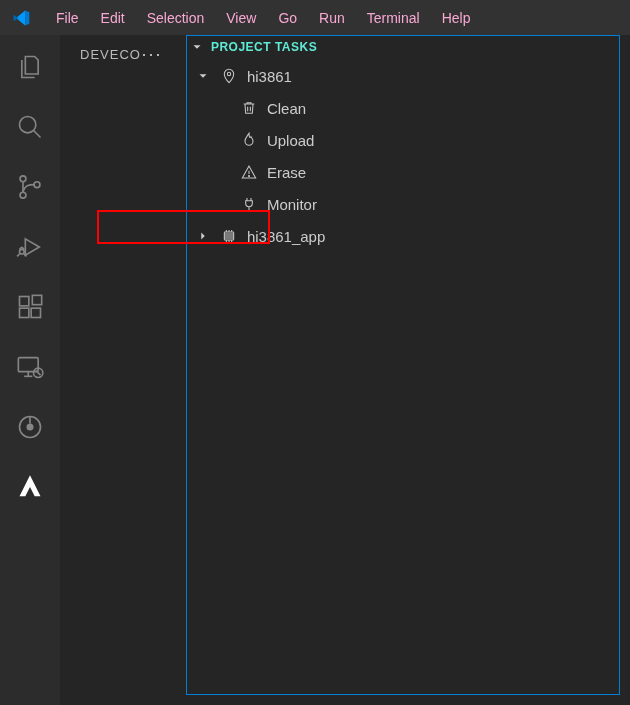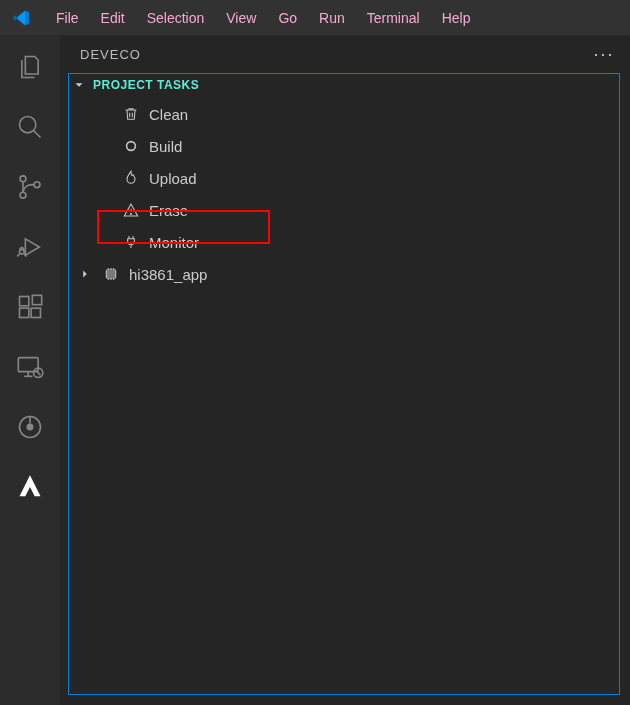--- a/index.html
+++ b/index.html
@@ -59,21 +59,21 @@
       cursor: pointer;
       display: flex;
       align-items: center;
       justify-content: center;
     }
     .activity-icon.active { color: #ffffff; }
     .sidebar {
       flex: 1;
       background: #252526;
       display: flex;
-      flex-direction: column;
+      flex-direction: row;
     }
     .sidebar-header {
       height: 38px;
       display: flex;
       align-items: center;
       justify-content: space-between;
       padding: 0 16px 0 20px;
       color: #bbbbbb;
       font-size: 13px;
       letter-spacing: 1px;
@@ -229,40 +229,45 @@
         <span class="chevron">
           <svg width="14" height="14" viewBox="0 0 16 16" fill="currentColor">
               <path d="M4 6l4 4 4-4H4z"></path>
             </svg>
         </span>
         <span>PROJECT TASKS</span>
       </div>
 
       <div class="tree">
 
+        <div class="tree-row indent-0">
+          <span class="chevron">
+            <svg width="14" height="14" viewBox="0 0 16 16" fill="currentColor">
+                <path d="M4 6l4 4 4-4H4z"></path>
+              </svg>
+          </span>
+          <span class="row-icon">
+            <svg width="16" height="16" viewBox="0 0 24 24" fill="none" stroke="currentColor" stroke-width="1.6">
+              <path d="M12 22s7-7 7-13a7 7 0 10-14 0c0 6 7 13 7 13z"></path>
+              <circle cx="12" cy="9" r="2.5"></circle>
+            </svg>
+          </span>
+          <span>hi3861</span>
+        </div>
 
         <div class="tree-row indent-1">
           <span class="chevron blank"></span>
           <span class="row-icon">
             <svg width="16" height="16" viewBox="0 0 24 24" fill="none" stroke="currentColor" stroke-width="1.6">
               <path d="M4 6h16M9 6V4h6v2M6 6l1 14h10l1-14M10 10v7M14 10v7"></path>
             </svg>
           </span>
           <span>Clean</span>
         </div>
 
-        <div class="tree-row indent-1">
-          <span class="chevron blank"></span>
-          <span class="row-icon">
-            <svg width="14" height="14" viewBox="0 0 16 16" fill="none" stroke="currentColor" stroke-width="1.8">
-              <circle cx="8" cy="8" r="5"></circle>
-            </svg>
-          </span>
-          <span>Build</span>
-        </div>
 
         <div class="tree-row indent-1">
           <span class="chevron blank"></span>
           <span class="row-icon">
             <svg width="16" height="16" viewBox="0 0 24 24" fill="none" stroke="currentColor" stroke-width="1.6">
               <path d="M12 2C9 7 6 9 6 14a6 6 0 0012 0c0-3-2-5-3-7-1 2-3 2-3-5z"></path>
             </svg>
           </span>
           <span>Upload</span>
         </div>

